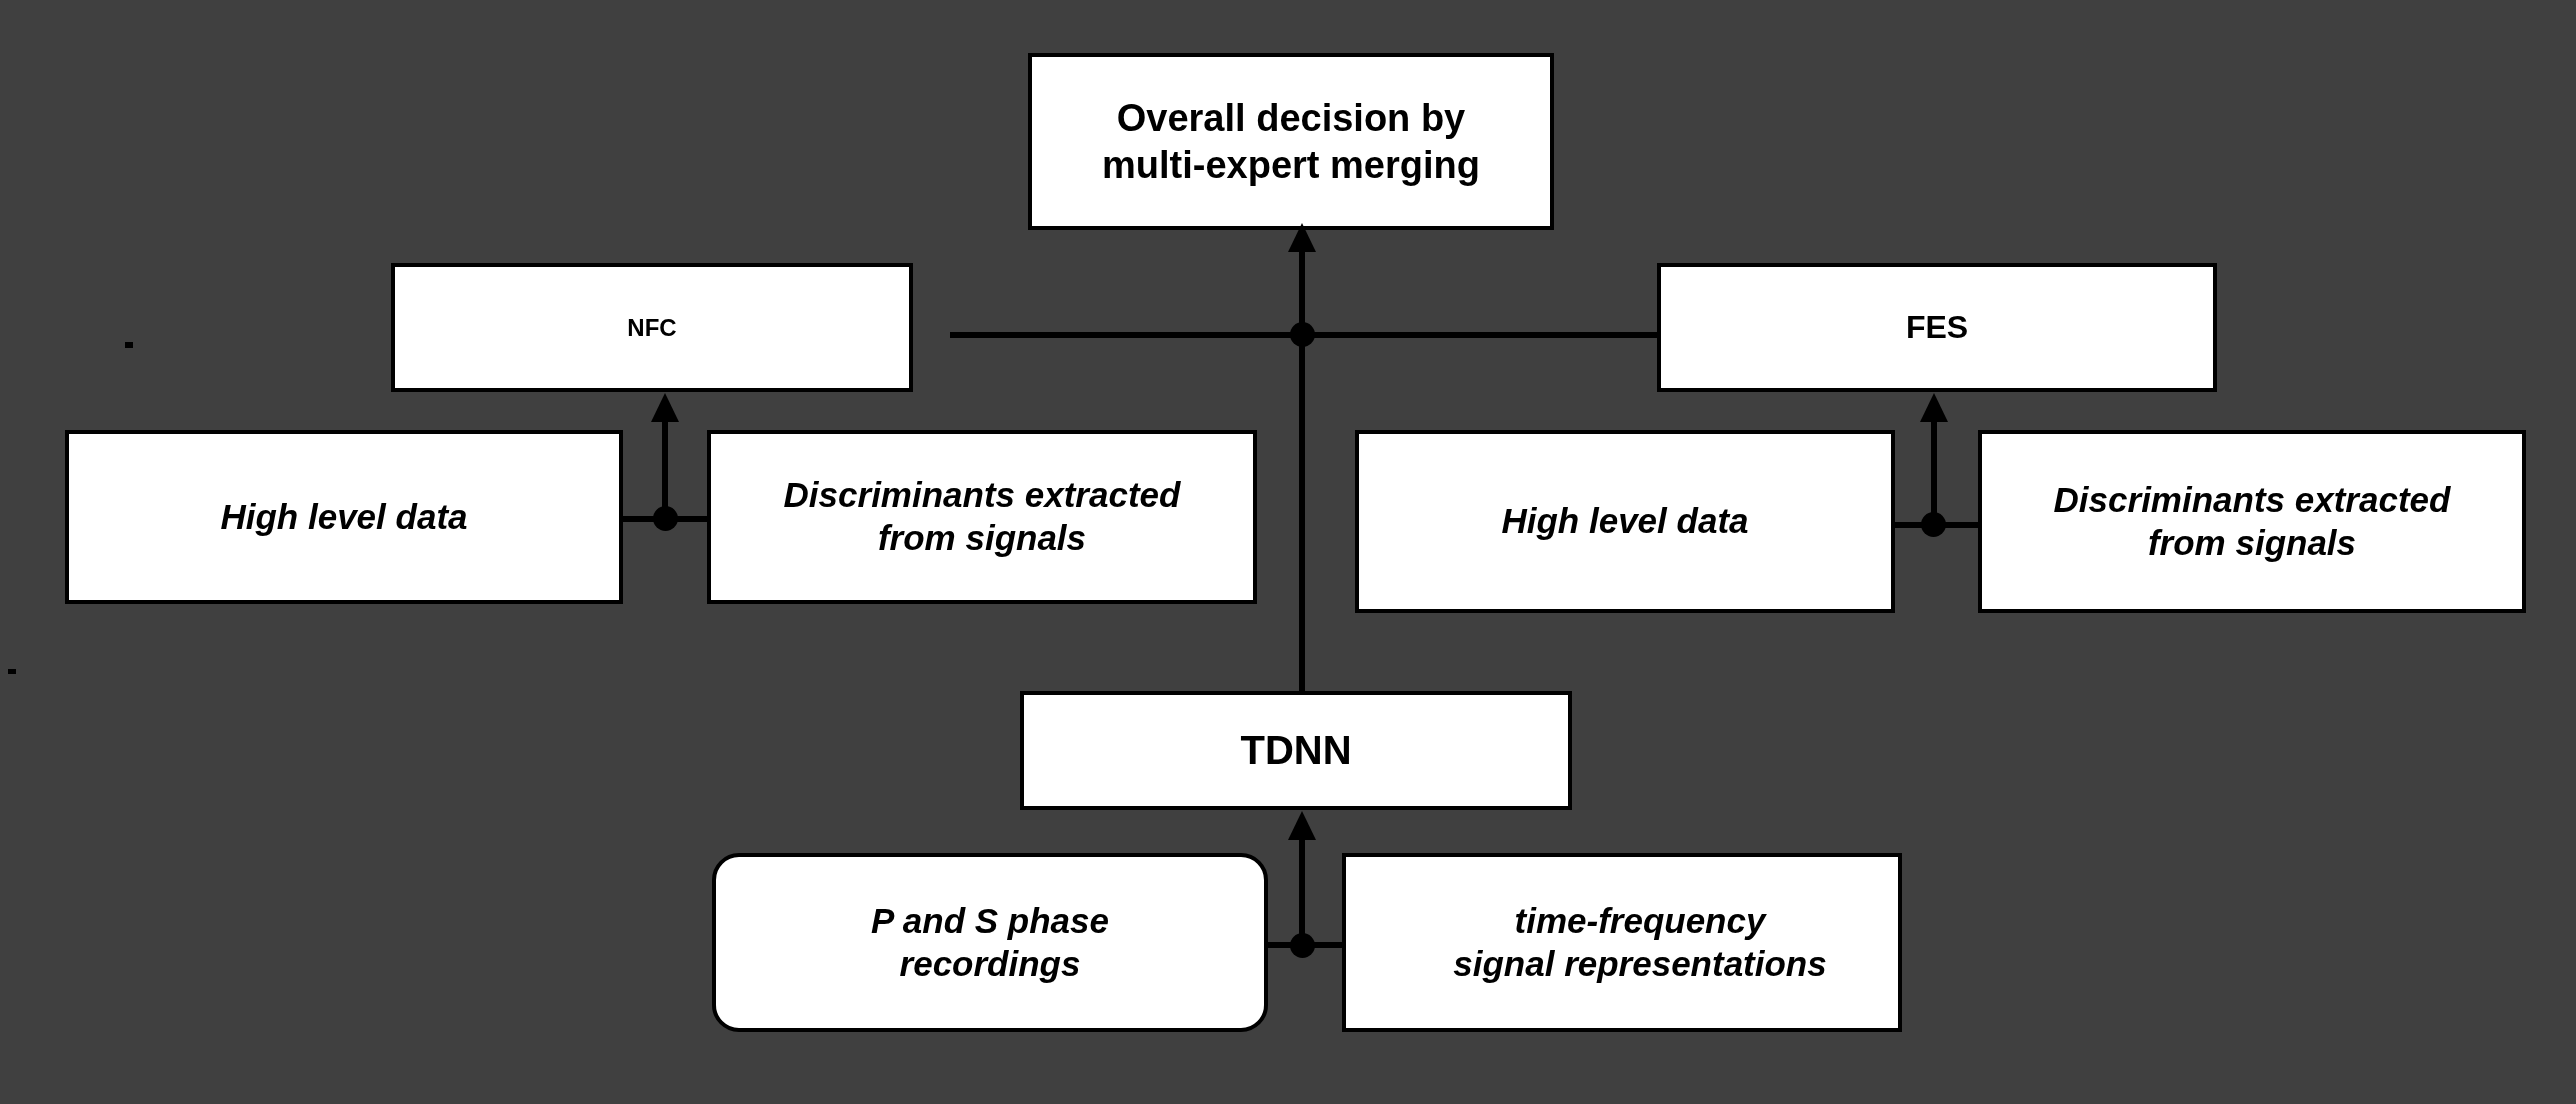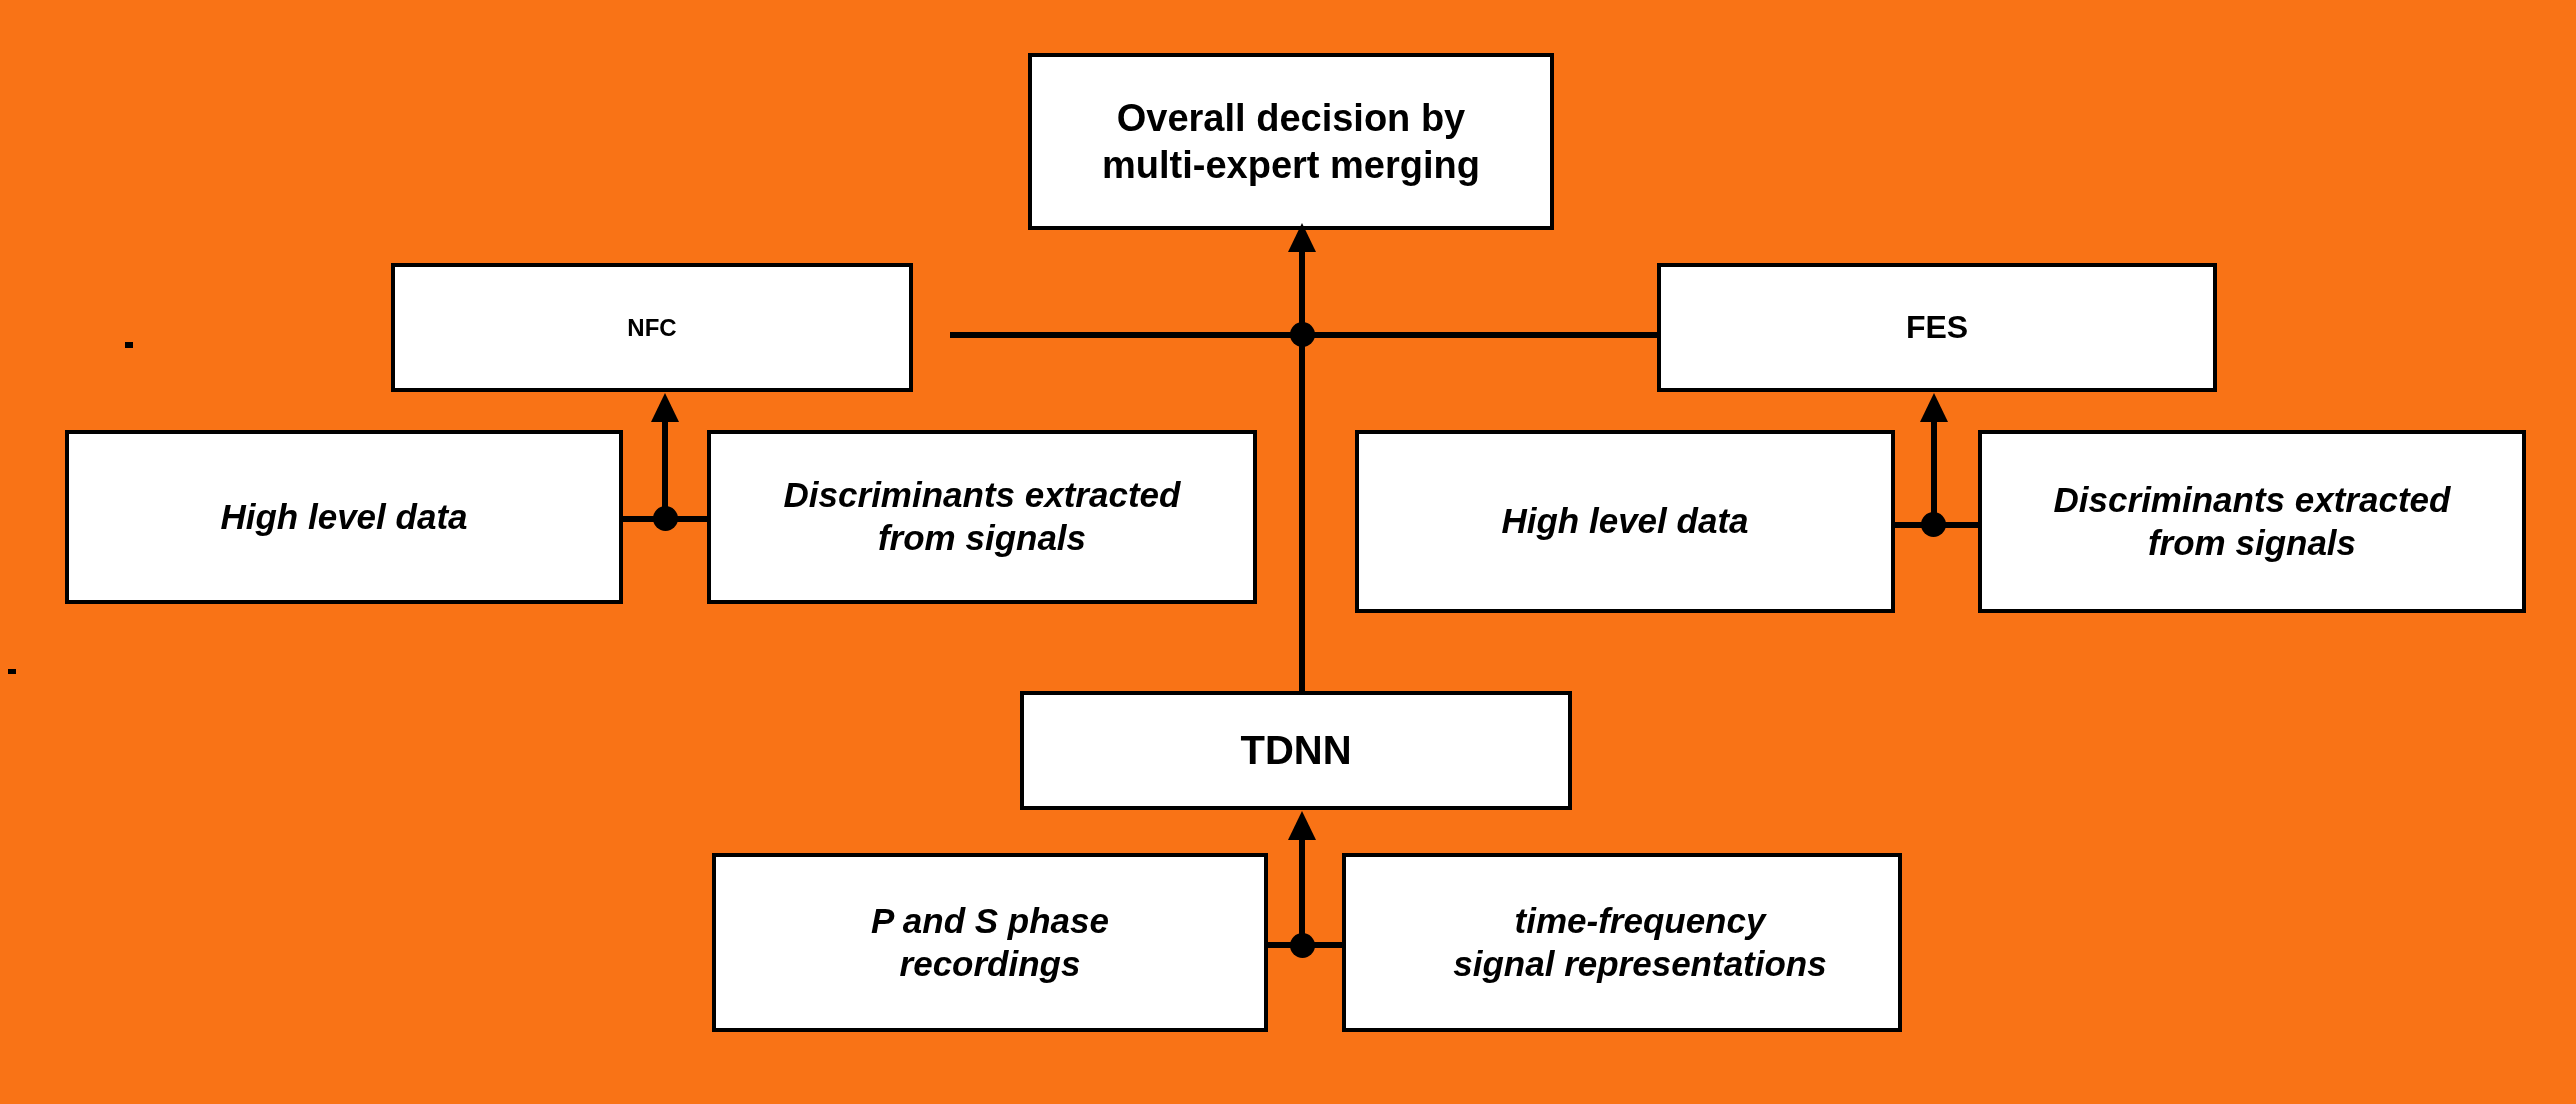--- a/index.html
+++ b/index.html
@@ -7,21 +7,21 @@
     padding: 0;
     background: #ffffff;
   }
   body {
     font-family: "Liberation Sans", sans-serif;
   }
   #canvas {
     position: relative;
     width: 2576px;
     height: 1105px;
-    background: #f97316;
+    background: #404040;
     overflow: hidden;
   }
   .node {
     position: absolute;
     box-sizing: border-box;
     border: 4.8px solid #000000;
     background: #ffffff;
     display: flex;
     align-items: center;
     justify-content: center;
@@ -134,21 +134,21 @@
 
   <div class="node node-data" style="left:1978px; top:430px; width:548px; height:183px; font-size:35px;">
     <span class="label">Discriminants extracted
 from signals</span>
   </div>
 
   <div class="node node-plain" style="left:1020px; top:691px; width:552px; height:119px; font-size:40px;">
     <span class="label">TDNN</span>
   </div>
 
-  <div class="node node-data" style="left:712px; top:853px; width:556px; height:179px; font-size:35px;">
+  <div class="node node-data" style="left:712px; top:853px; width:556px; height:179px; font-size:35px;border-radius:27px;">
     <span class="label">P and S phase
 recordings</span>
   </div>
 
   <div class="node node-data" style="left:1342px; top:853px; width:560px; height:179px; font-size:35px;padding-left:36px;">
     <span class="label">time-frequency
 signal representations</span>
   </div>
 
 </div>

